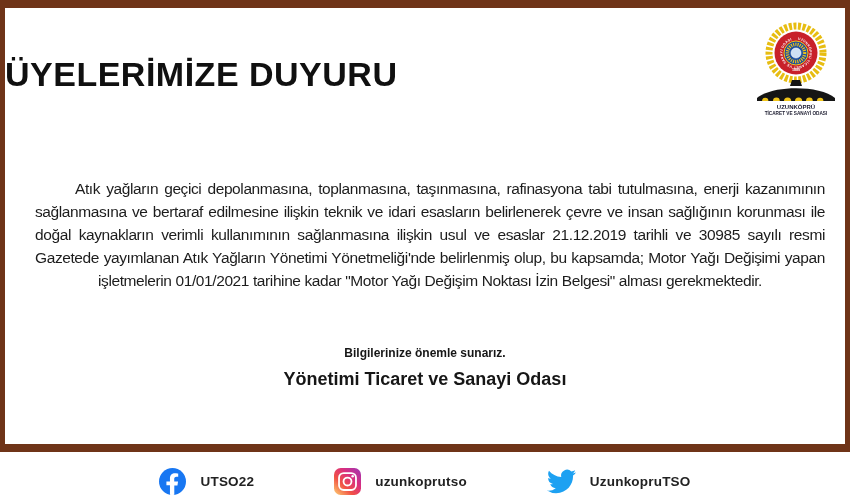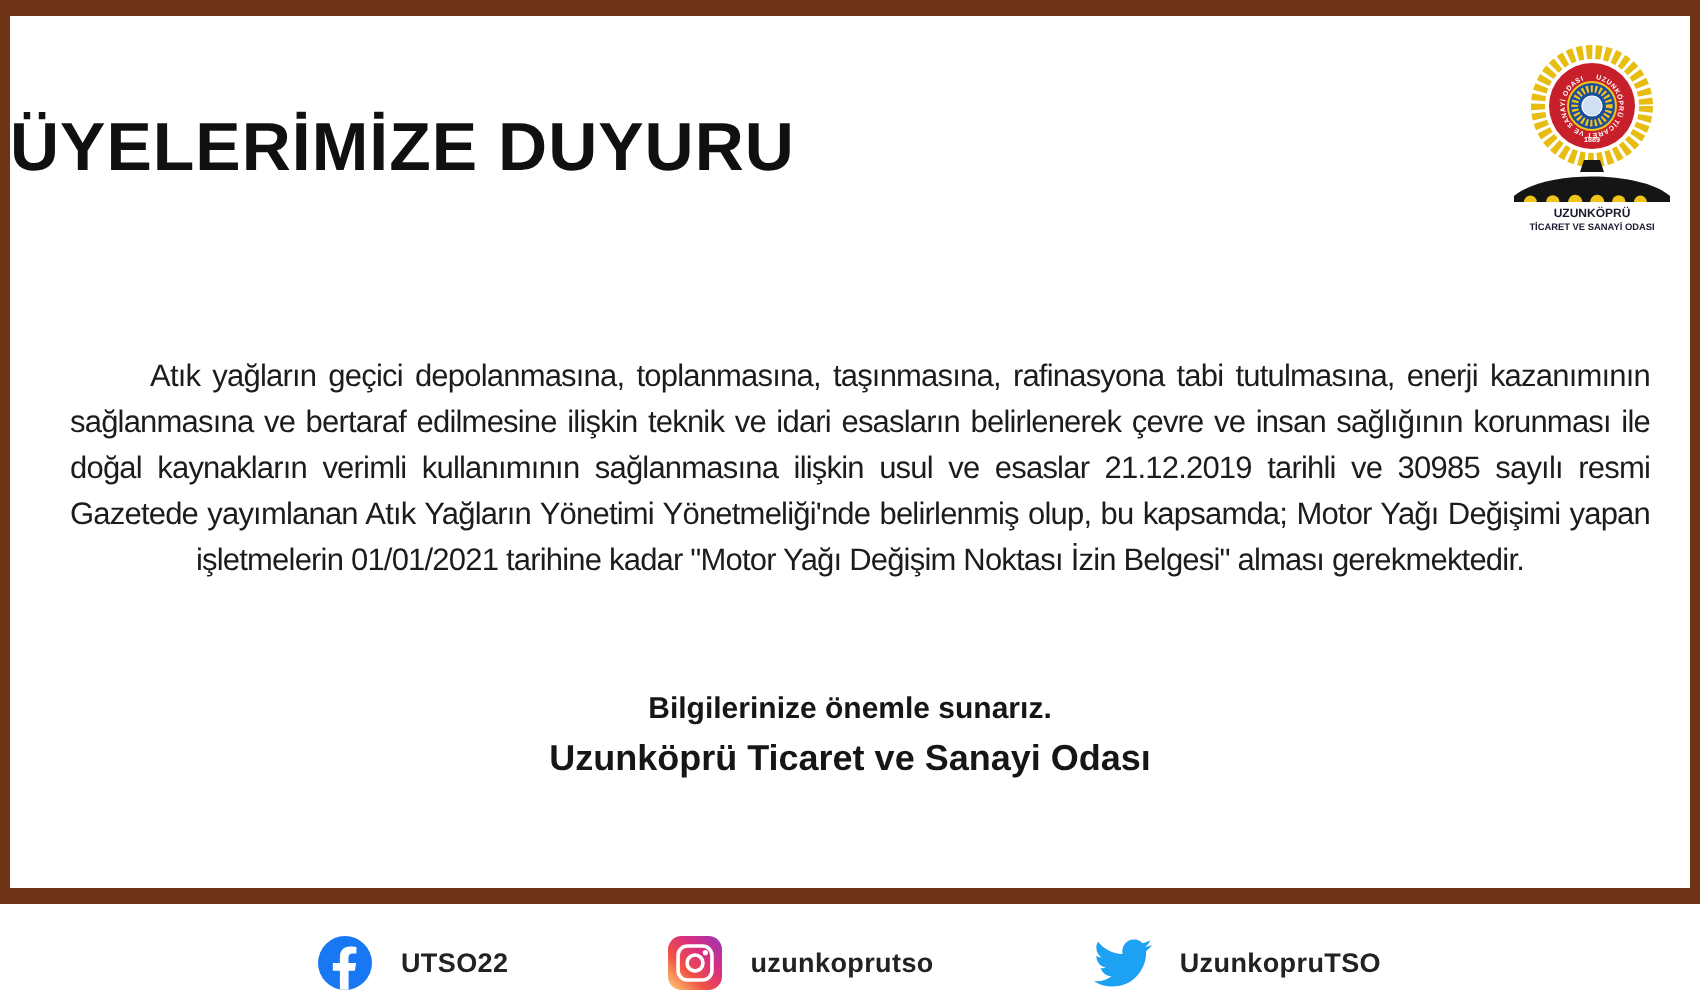--- a/index.html
+++ b/index.html
@@ -17,21 +17,21 @@
   }
   .logo{position:absolute;top:12px;right:7px;width:84px;height:96px;}
   .body-text{
     position:absolute;top:153px;left:30px;width:790px;
     font-size:15.5px;letter-spacing:-0.4px;line-height:23px;color:#1c1c1c;
     text-align:justify;text-align-last:center;text-indent:40px;
   }
   .body-text .it{}
   .closing{
     position:absolute;top:338px;left:0;width:100%;text-align:center;
-    font-size:15px;font-weight:bold;color:#161616;
+    font-size:12px;font-weight:bold;color:#161616;
   }
   .signature{
     position:absolute;top:361px;left:0;width:100%;text-align:center;
     font-size:18px;font-weight:bold;color:#161616;
   }
   .social{
     position:absolute;left:0;top:452px;width:850px;height:58px;background:#fff;
     display:flex;align-items:center;justify-content:center;gap:80px;
   }
   .social-item{display:flex;align-items:center;gap:14px;cursor:pointer;}
@@ -76,21 +76,21 @@
       <path d="M63 81 a3.2 3.2 0 0 1 6.4 0 Z"></path>
     </g>
 
     <text x="42" y="88.5" text-anchor="middle" font-size="6" font-weight="bold" fill="#1a1a2e">UZUNKÖPRÜ</text>
     <text x="42" y="95" text-anchor="middle" font-size="4.7" font-weight="bold" fill="#1a1a2e">TİCARET VE SANAYİ ODASI</text>
   </svg>
 
   <p class="body-text"><span>Atık yağların geçici depolanmasına, toplanmasına, taşınmasına, rafinasyona tabi tutulmasına, enerji kazanımının sağlanmasına ve bertaraf edilmesine ilişkin teknik ve idari esasların belirlenerek çevre ve insan sağlığının korunması ile doğal kaynakların verimli kullanımının sağlanmasına ilişkin usul ve esaslar 21.12.2019 tarihli ve 30985 sayılı resmi Gazetede yayımlanan Atık Yağların Yönetimi Yönetmeliği'nde belirlenmiş olup, bu kapsamda; </span><span class="it">Motor Yağı Değişimi yapan işletmelerin 01/01/2021 tarihine kadar "Motor Yağı Değişim Noktası İzin Belgesi" alması gerekmektedir.</span></p>
 
   <div class="closing">Bilgilerinize önemle sunarız.</div>
-  <div class="signature">Uzunköprü Ticaret ve Sanayi Odası</div>
+  <div class="signature">Yönetimi Ticaret ve Sanayi Odası</div>
 </div>
 
 <div class="social">
 
   <div class="social-item">
     <span>
       <svg width="27" height="27" viewBox="0 0 36 36" xmlns="http://www.w3.org/2000/svg">
         <circle cx="18" cy="18" r="18" fill="#1877f2"></circle>
         <path fill="#ffffff" d="M24.6 23.2l.8-5.2h-5.1v-3.4c0-1.5.7-2.9 3-2.9h2.3V7.3s-2.1-.36-4.1-.36c-4.2 0-6.9 2.5-6.9 7v4H9.9v5.2h4.7v12.5c.94.15 1.9.22 2.9.22s1.96-.07 2.9-.22V23.2z"></path>
       </svg>

